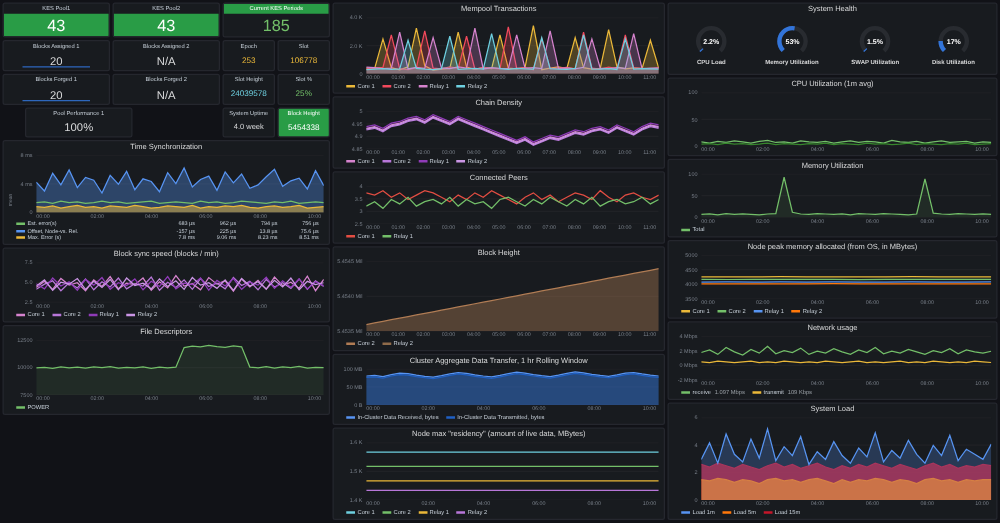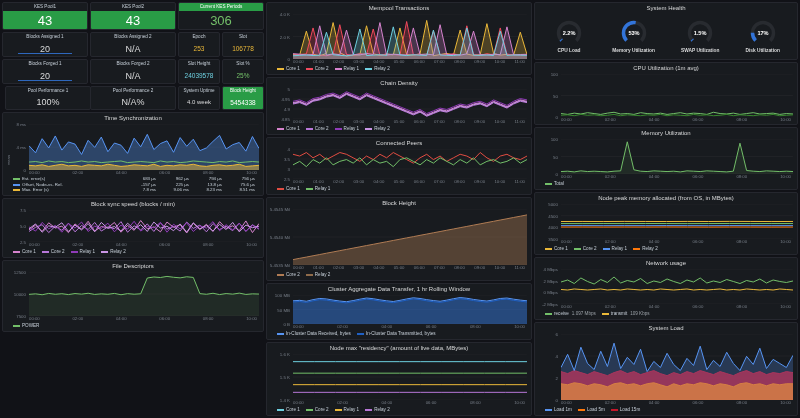--- a/index.html
+++ b/index.html
@@ -46,21 +46,21 @@
   <div class="panel stat" style="left:2px;top:2px;width:86px;height:28px">
     <div class="stitle">KES Pool1</div>
     <div class="sval sz-xl" style="color: rgb(255, 255, 255); background: rgb(41, 156, 70);">43</div>
   </div>
   <div class="panel stat" style="left:90px;top:2px;width:86px;height:28px">
     <div class="stitle">KES Pool2</div>
     <div class="sval sz-xl" style="color: rgb(255, 255, 255); background: rgb(41, 156, 70);">43</div>
   </div>
   <div class="panel stat" style="left:178px;top:2px;width:86px;height:28px">
     <div class="stitle" style="color: rgb(255, 255, 255); background: rgb(41, 156, 70);">Current KES Periods</div>
-    <div class="sval sz-xl" style="color: rgb(115, 191, 105);">306</div>
+    <div class="sval sz-xl" style="color: rgb(115, 191, 105);">185</div>
   </div>
 
   <div class="panel stat" style="left:2px;top:32px;width:86px;height:25px">
     <div class="stitle">Blocks Assigned 1</div>
     <div class="sval sz-lg" style="color: rgb(216, 217, 218);">20</div>
     <div class="spark"></div>
   </div>
   <div class="panel stat" style="left:90px;top:32px;width:86px;height:25px">
     <div class="stitle">Blocks Assigned 2</div>
     <div class="sval sz-lg" style="color: rgb(216, 217, 218);">N/A</div>
@@ -85,27 +85,23 @@
   </div>
   <div class="panel stat" style="left:178px;top:59px;width:42px;height:25px">
     <div class="stitle">Slot Height</div>
     <div class="sval sz-md" style="color: rgb(110, 208, 224);">24039578</div>
   </div>
   <div class="panel stat" style="left:222px;top:59px;width:42px;height:25px">
     <div class="stitle">Slot %</div>
     <div class="sval sz-md" style="color: rgb(115, 191, 105);">25%</div>
   </div>
 
-  <div class="panel stat" style="left:5px;top:86px;width:86px;height:24px">
+  <div class="panel stat" style="left:20px;top:86px;width:86px;height:24px">
     <div class="stitle">Pool Performance 1</div>
     <div class="sval sz-lg" style="color: rgb(216, 217, 218);">100%</div>
-  </div>
-  <div class="panel stat" style="left:90px;top:86px;width:86px;height:24px">
-    <div class="stitle">Pool Performance 2</div>
-    <div class="sval sz-lg" style="color: rgb(216, 217, 218);">N/A%</div>
   </div>
   <div class="panel stat" style="left:178px;top:86px;width:42px;height:24px">
     <div class="stitle">System Uptime</div>
     <div class="sval sz-sm" style="color: rgb(216, 217, 218);">4.0 week</div>
   </div>
   <div class="panel stat" style="left: 222px; top: 86px; width: 42px; height: 24px; background: rgb(41, 156, 70);">
     <div class="stitle" style="color: rgb(255, 255, 255);">Block Height</div>
     <div class="sval sz-md" style="color: rgb(255, 255, 255);">5454338</div>
   </div>
 

